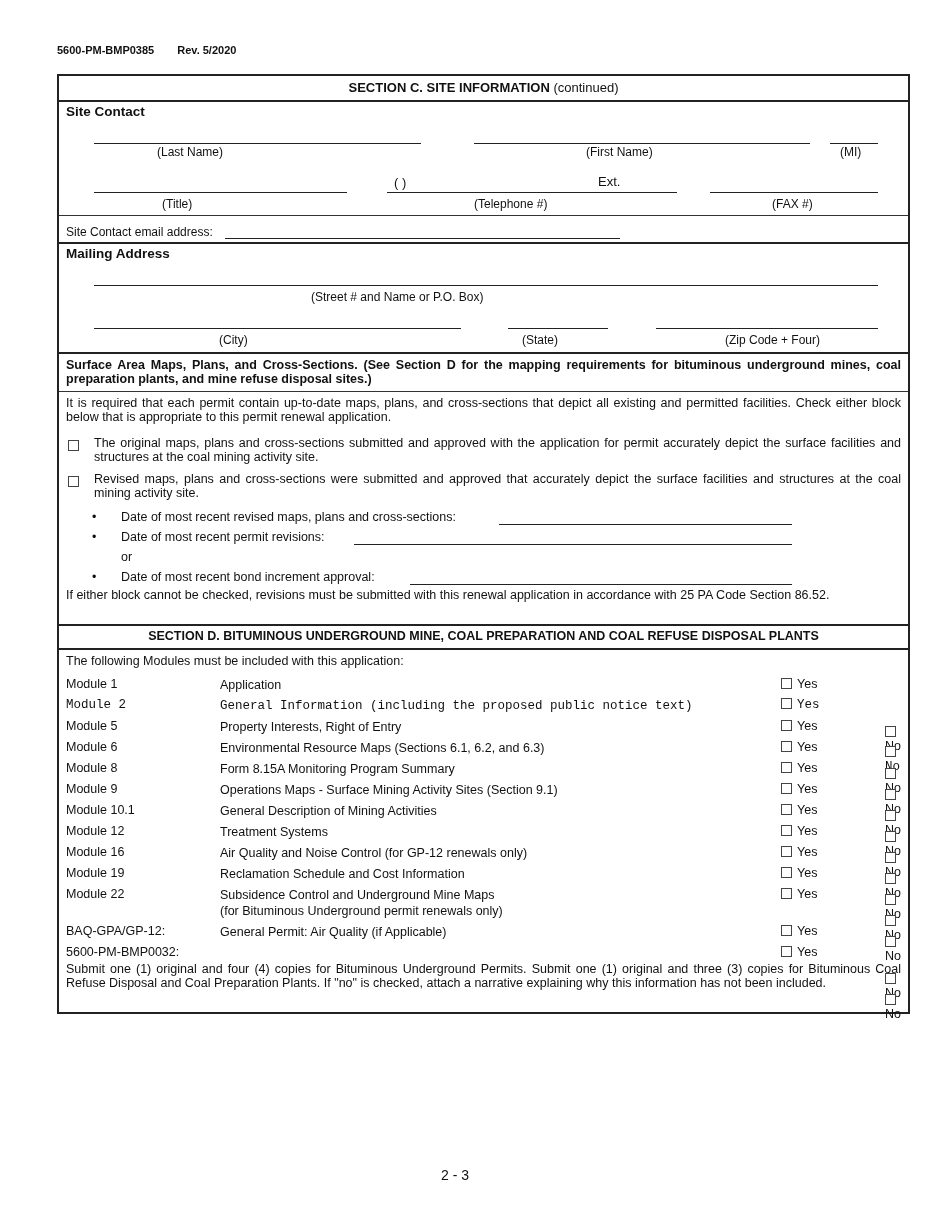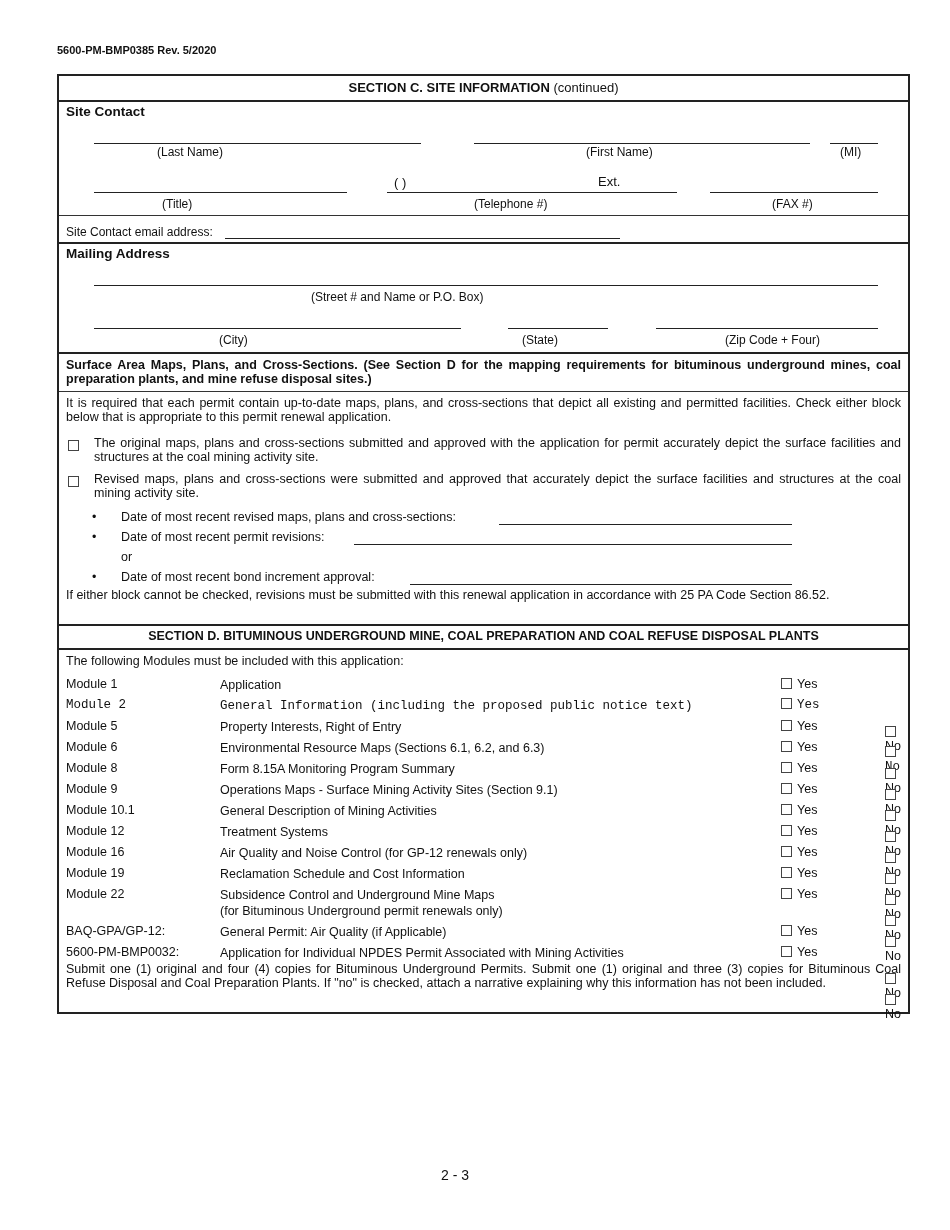--- a/index.html
+++ b/index.html
@@ -1,19 +1,19 @@
 <!DOCTYPE html>
 <html><head>
 <meta charset="utf-8">
 <style>
   html, body { margin:0; padding:0; background:#fff; }
   body { width:950px; height:1230px; position:relative; font-family:"Liberation Sans", sans-serif; color:#111; font-size:13px; }
   .abs { position:absolute; }
   .formid { left:57px; top:44px; font-size:11px; font-weight:bold; }
-  .formid span + span { margin-left:0; }
+  .formid span + span { margin-left:20px; }
   .frame { left:57px; top:74px; width:853px; height:940px; border:2px solid #222; box-sizing:border-box; }
   .hline { position:absolute; left:0; right:0; border-top:1px solid #333; }
   .hline.thick { border-top:2px solid #222; }
   .t { position:absolute; white-space:nowrap; }
   .small { font-size:12px; }
   .bold { font-weight:bold; }
   .center { text-align:center; }
   .uline { position:absolute; border-top:1px solid #222; height:0; }
   .cb { display:inline-block; width:11px; height:11px; border:1px solid #444; box-sizing:border-box; vertical-align:-1px; margin-right:5px; background:#fff; }
   .para { position:absolute; font-size:12.5px; line-height:14px; text-align:justify; }
@@ -173,21 +173,20 @@
         <span class="mod-no"><span class="cb"></span><span>No</span></span>
       </div>
       <div class="mod-row" style="top: 848px;">
         <span class="mod-id">BAQ-GPA/GP-12:</span>
         <span class="mod-desc"><span>General Permit: Air Quality (if Applicable)</span></span>
         <span class="mod-yes"><span class="cb"></span><span>Yes</span></span>
         <span class="mod-no"><span class="cb"></span><span>No</span></span>
       </div>
       <div class="mod-row" style="top: 869px;">
         <span class="mod-id">5600-PM-BMP0032:</span>
-        <span class="mod-desc"><span>Application for Individual NPDES Permit Associated with Mining Activities</span></span>
         <span class="mod-yes"><span class="cb"></span><span>Yes</span></span>
         <span class="mod-no"><span class="cb"></span><span>No</span></span>
       </div>
     </div>
 
   <div class="para" style="left:7px;right:7px;top:886px;">Submit one (1) original and four (4) copies for Bituminous Underground Permits. Submit one (1) original and three (3) copies for Bituminous Coal Refuse Disposal and Coal Preparation Plants. If "no" is checked, attach a narrative explaining why this information has not been included.</div>
 </div>
 
 <div class="abs pagenum">2 - 3</div>
 

